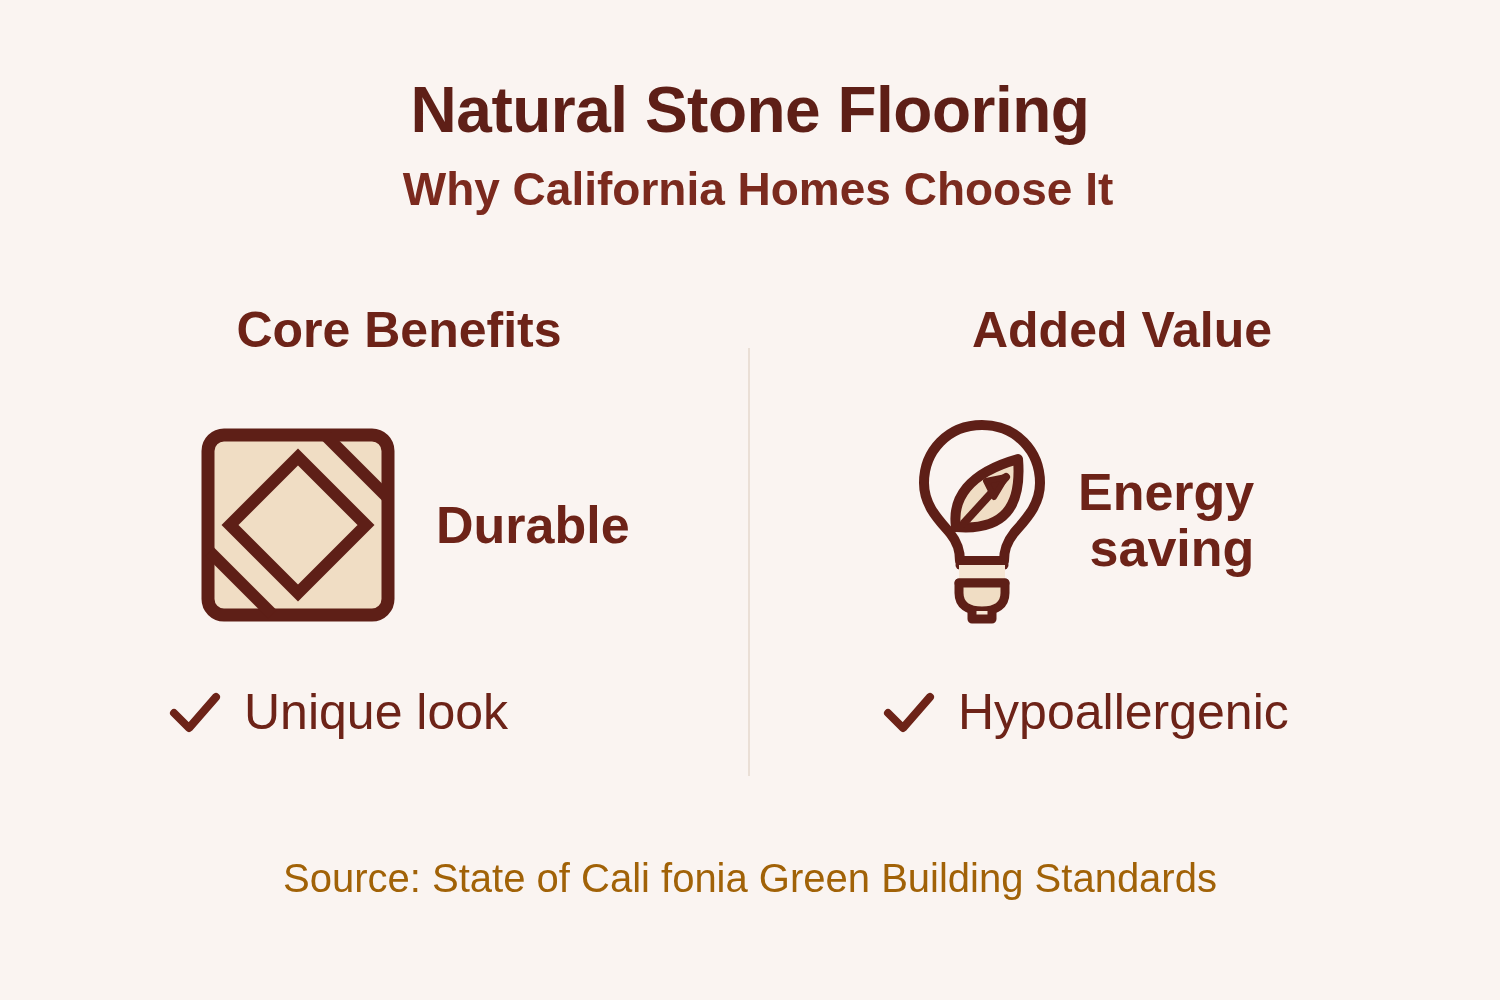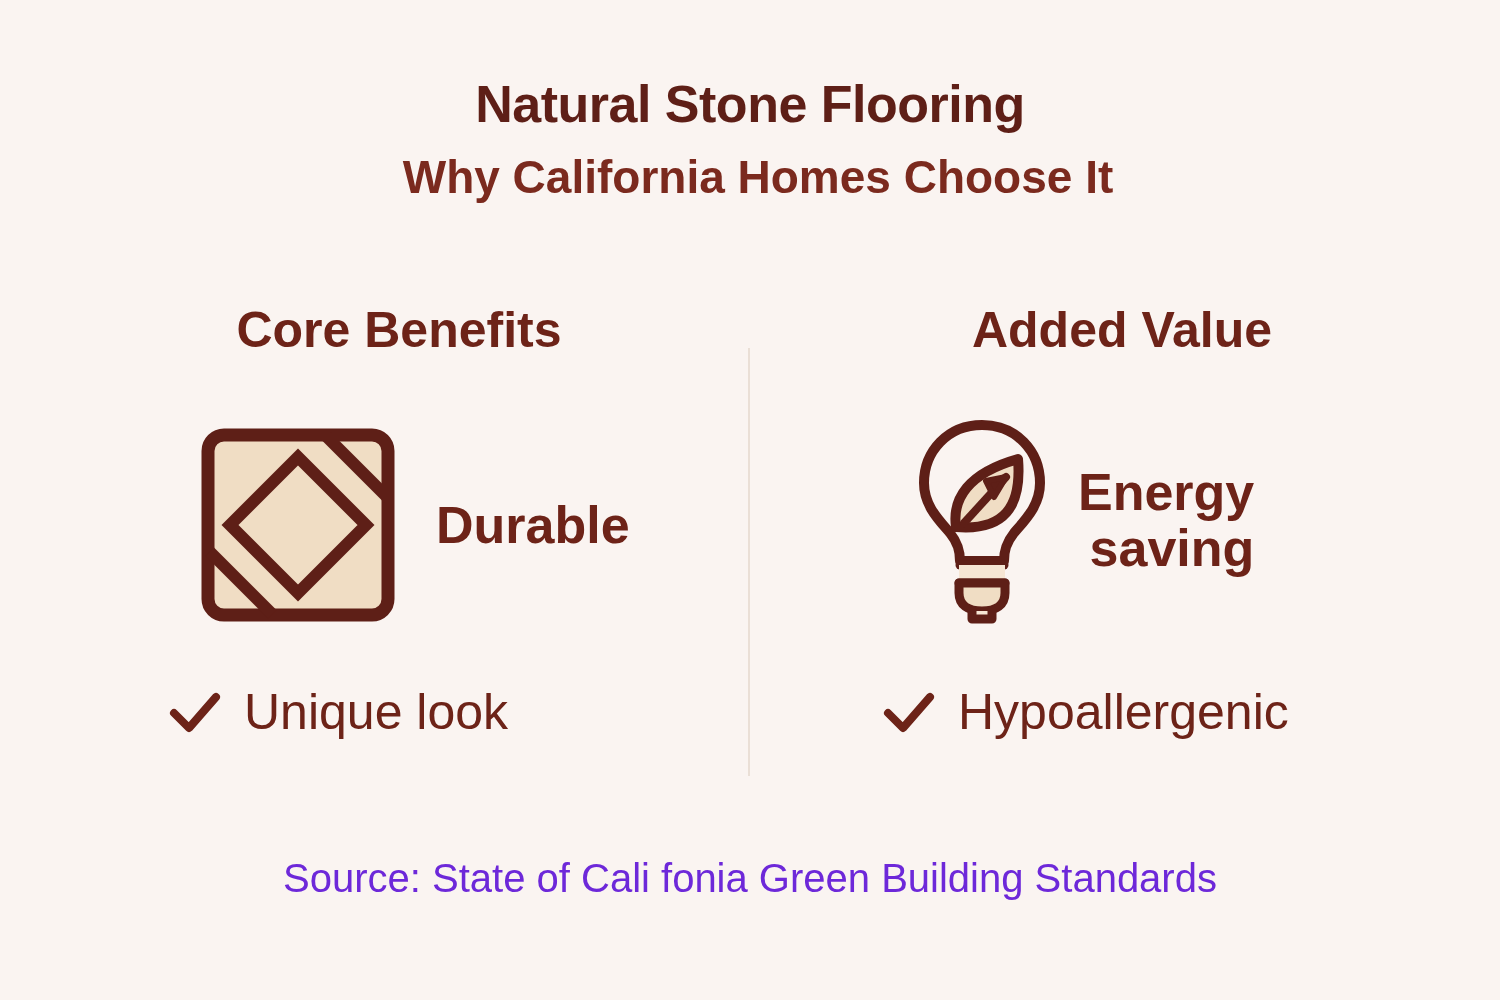--- a/index.html
+++ b/index.html
@@ -24,21 +24,21 @@
 
   
   .header {
     position: absolute;
     top: 78px;
     left: 0;
     width: 1500px;
     text-align: center;
   }
   .title {
-    font-size: 52px;
+    font-size: 64px;
     font-weight: bold;
     letter-spacing: -0.5px;
     line-height: 1.0;
     color: #5e1f17;
     margin: 0;
   }
   .subtitle {
     font-size: 46px;
     font-weight: bold;
     line-height: 1.0;
@@ -140,21 +140,21 @@
   }
 
   
   .source {
     position: absolute;
     top: 858px;
     left: 0;
     width: 1500px;
     text-align: center;
     font-size: 40px;
-    color: #6d28d9;
+    color: #a16207;
     line-height: 1.0;
   }
 </style>
 </head>
 <body>
 
 <div class="poster">
 
   <div class="header">
     <h1 class="title">Natural Stone Flooring</h1>

